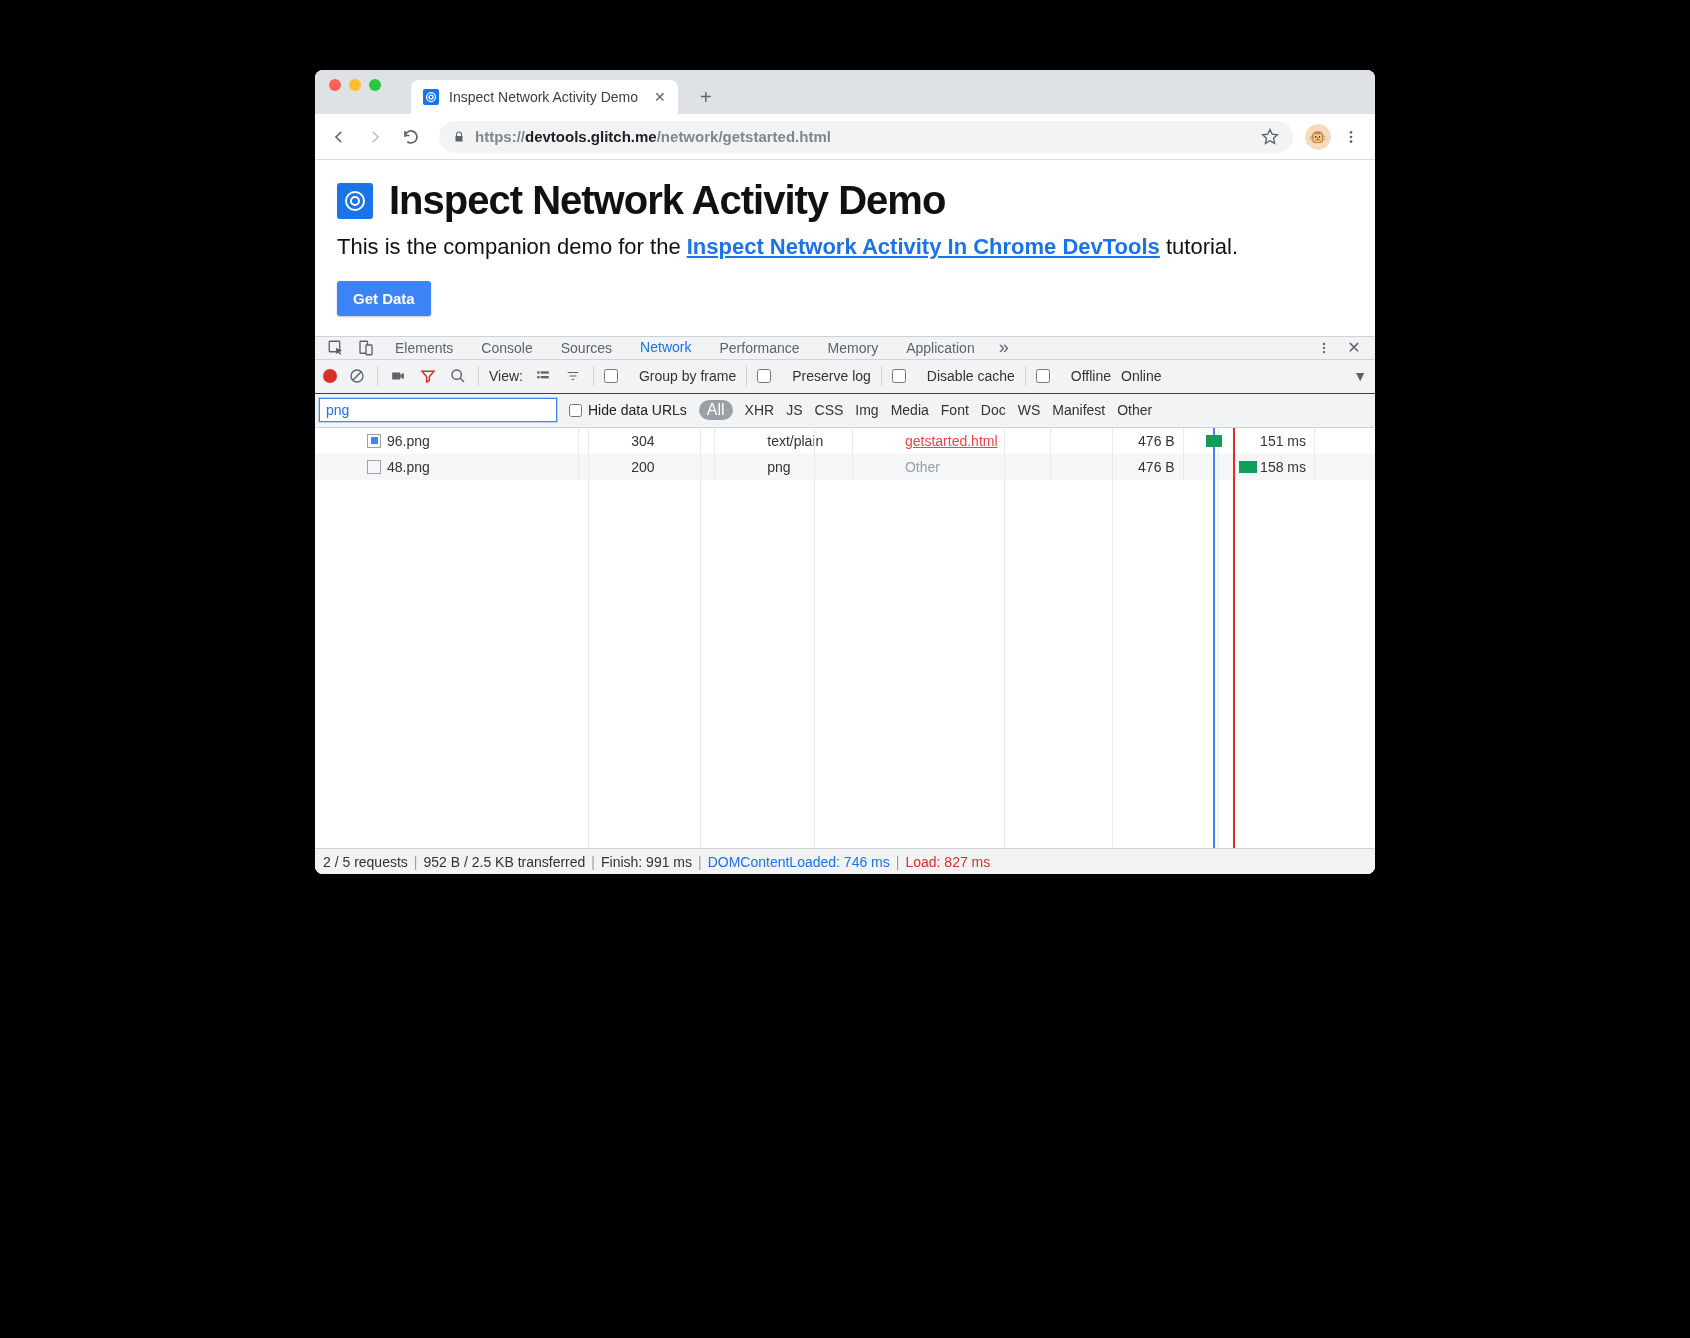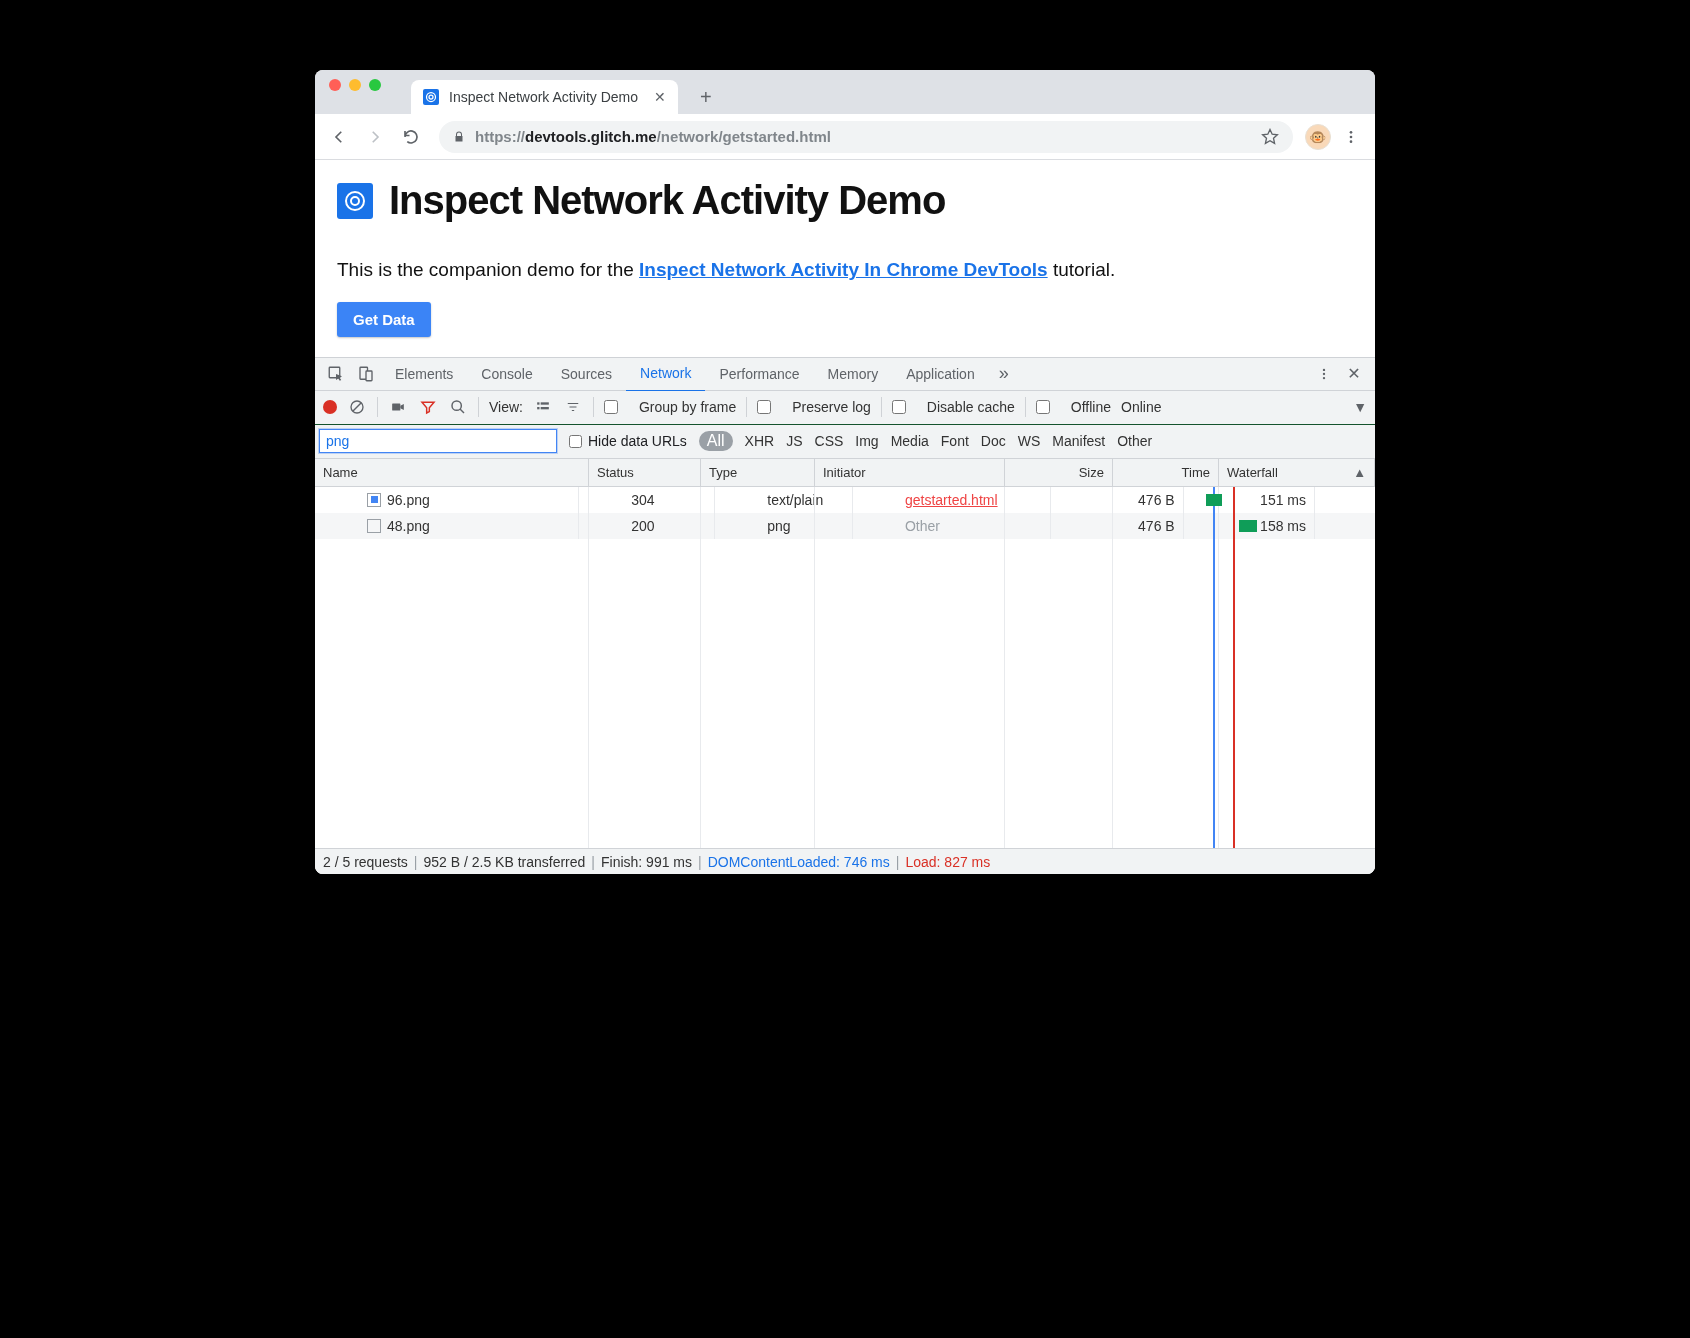--- a/index.html
+++ b/index.html
@@ -20,26 +20,26 @@
   .tb-btn.disabled { color:#bdc1c6; }
   .omnibox { flex:1; height:32px; background:#f1f3f4; border-radius:16px; display:flex; align-items:center; padding:0 14px; margin:0 8px; color:#202124; font-size:15px; gap:10px;font-weight:bold;}
   .omnibox .lock { color:#5f6368; font-size:12px;}
   .omnibox .url { flex:1; }
   .omnibox .url .muted { color:#80868b; }
   .avatar { width:26px; height:26px; border-radius:50%; background:#f9d9b9; border:1px solid #e8e0d4; display:flex; align-items:center; justify-content:center; font-size:14px;}
   .page { padding: 18px 22px 20px 22px; background:#fff; }
   .page-head { display:flex; align-items:center; gap:16px;}
   .page-logo { width:36px; height:36px; background:#1a73e8; border-radius:3px; display:flex; align-items:center; justify-content:center; color:#fff; }
   h1 { font-size:40px; font-weight:800; letter-spacing:-1px; color:#111;}
-  .page p { font-size:19px; color:#111; margin-top:34px; line-height:1.4;}
+  .page p { font-size:22px; color:#111; margin-top:9px; line-height:1.4;}
   .page a { color:#1a73e8; text-decoration:underline; font-weight:600;}
   .getdata { margin-top:18px; background:#3b84f6; color:#fff; border:none; padding:9px 16px; font-size:15px; font-weight:600; border-radius:3px; cursor:pointer; box-shadow:0 1px 2px rgba(60,64,67,.3);}
   
   .devtools { border-top:1px solid #cfd2d6; background:#f1f3f4; flex:1; display:flex; flex-direction:column; font-size:14px; color:#202124;}
-  .dt-tabs { height:33px; background:#f1f3f4; display:flex; align-items:center; padding:0 6px; gap:0; border-bottom:1px solid #d0d3d7;}
+  .dt-tabs { height:23px; background:#f1f3f4; display:flex; align-items:center; padding:0 6px; gap:0; border-bottom:1px solid #d0d3d7;}
   .dt-tab-icon { width:30px; height:36px; display:flex; align-items:center; justify-content:center; color:#5f6368; cursor:pointer;}
   .dt-tab { padding:0 14px; height:36px; display:flex; align-items:center; color:#5f6368; cursor:pointer; font-size:14px;}
   .dt-tab.active { color:#1a73e8; border-bottom:2px solid #1a73e8; }
   .dt-tabs .spacer { flex:1; }
   .dt-toolbar { height:34px; background:#f1f3f4; border-bottom:1px solid #14532d; display:flex; align-items:center; padding:0 8px; gap:10px; font-size:14px; color:#333;}
   .rec { width:14px; height:14px; background:#d93025; border-radius:50%; }
   .dt-toolbar .sep { width:1px; height:20px; background:#cfd2d6; }
   .dt-toolbar .icon { color:#5f6368; cursor:pointer; display:flex; align-items:center; justify-content:center; width:20px;}
   .dt-toolbar .icon.red { color:#d93025; }
   .dt-toolbar label { display:flex; align-items:center; gap:21px; color:#333;}
@@ -271,32 +271,20 @@
       <span class="ftype">CSS</span>
       <span class="ftype">Img</span>
       <span class="ftype">Media</span>
       <span class="ftype">Font</span>
       <span class="ftype">Doc</span>
       <span class="ftype">WS</span>
       <span class="ftype">Manifest</span>
       <span class="ftype">Other</span>
     </div>
 
-    <div class="dt-table-head">
-      <div class="col name">Name</div>
-      <div class="col status">Status</div>
-      <div class="col type">Type</div>
-      <div class="col initiator">Initiator</div>
-      <div class="col size">Size</div>
-      <div class="col time">Time</div>
-      <div class="col waterfall">
-          <span>Waterfall</span>
-          <span style="color:#5f6368;">▲</span>
-        </div>
-    </div>
 
     <div class="dt-rows">
       <div class="col-border-stack">
         <div class="col name"></div>
           <div class="col status"></div>
           <div class="col type"></div>
           <div class="col initiator"></div>
           <div class="col size"></div>
           <div class="col time"></div>
           <div class="col waterfall" style="border:none;"></div>

